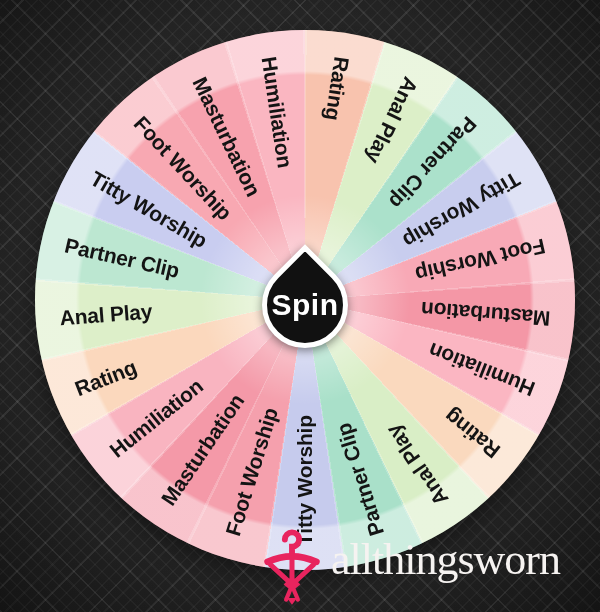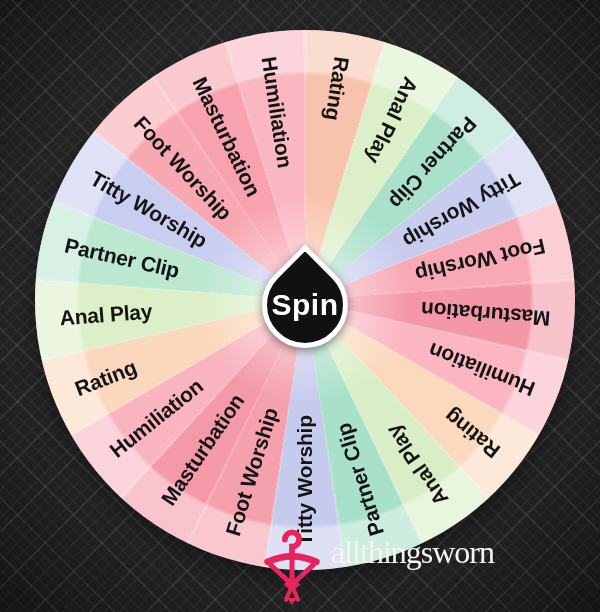--- a/index.html
+++ b/index.html
@@ -39,21 +39,21 @@
   .drop{position:absolute;left:262px;top:262px;width:76px;height:76px;background:var(--center-color,#111);
     border:5px solid #fff;border-radius:0 50% 50% 50%;transform:rotate(45deg);
     box-shadow:2px 2px 10px rgba(0,0,0,0.45);cursor:pointer;}
   .drop .spin-text{position:absolute;left:50%;top:50%;transform:translate(-50%,-50%) rotate(-45deg);
     color:#fff;font-weight:bold;font-size:30px;letter-spacing:0.5px;}
 
   
   .watermark{position:absolute;left:0;top:0;width:600px;height:612px;pointer-events:none;}
   .hanger{position:absolute;left:250px;top:524px;width:84px;height:84px;}
   .site-name{position:absolute;left:331px;top:534px;font-family:"Liberation Serif",serif;
-    font-size:32px;font-weight:normal;color:var(--wm-text,#f6f3f1);letter-spacing:-1px;}
+    font-size:44px;font-weight:normal;color:var(--wm-text,#f6f3f1);letter-spacing:-1px;}
   .site-tld{position:absolute;left:499px;top:571px;font-family:"Liberation Serif",serif;
     font-size:30px;color:var(--wm-text,#f6f3f1);letter-spacing:3px;}
 </style>
 </head>
 <body>
 
 <div class="stage" style="--hanger: #e8245e; --wm-text: #f6f3f1; --wheel-text: #141414; --center-color: #111111; background: rgb(38, 38, 38);">
   <div class="bg"></div>
   <div class="vignette"></div>
 

